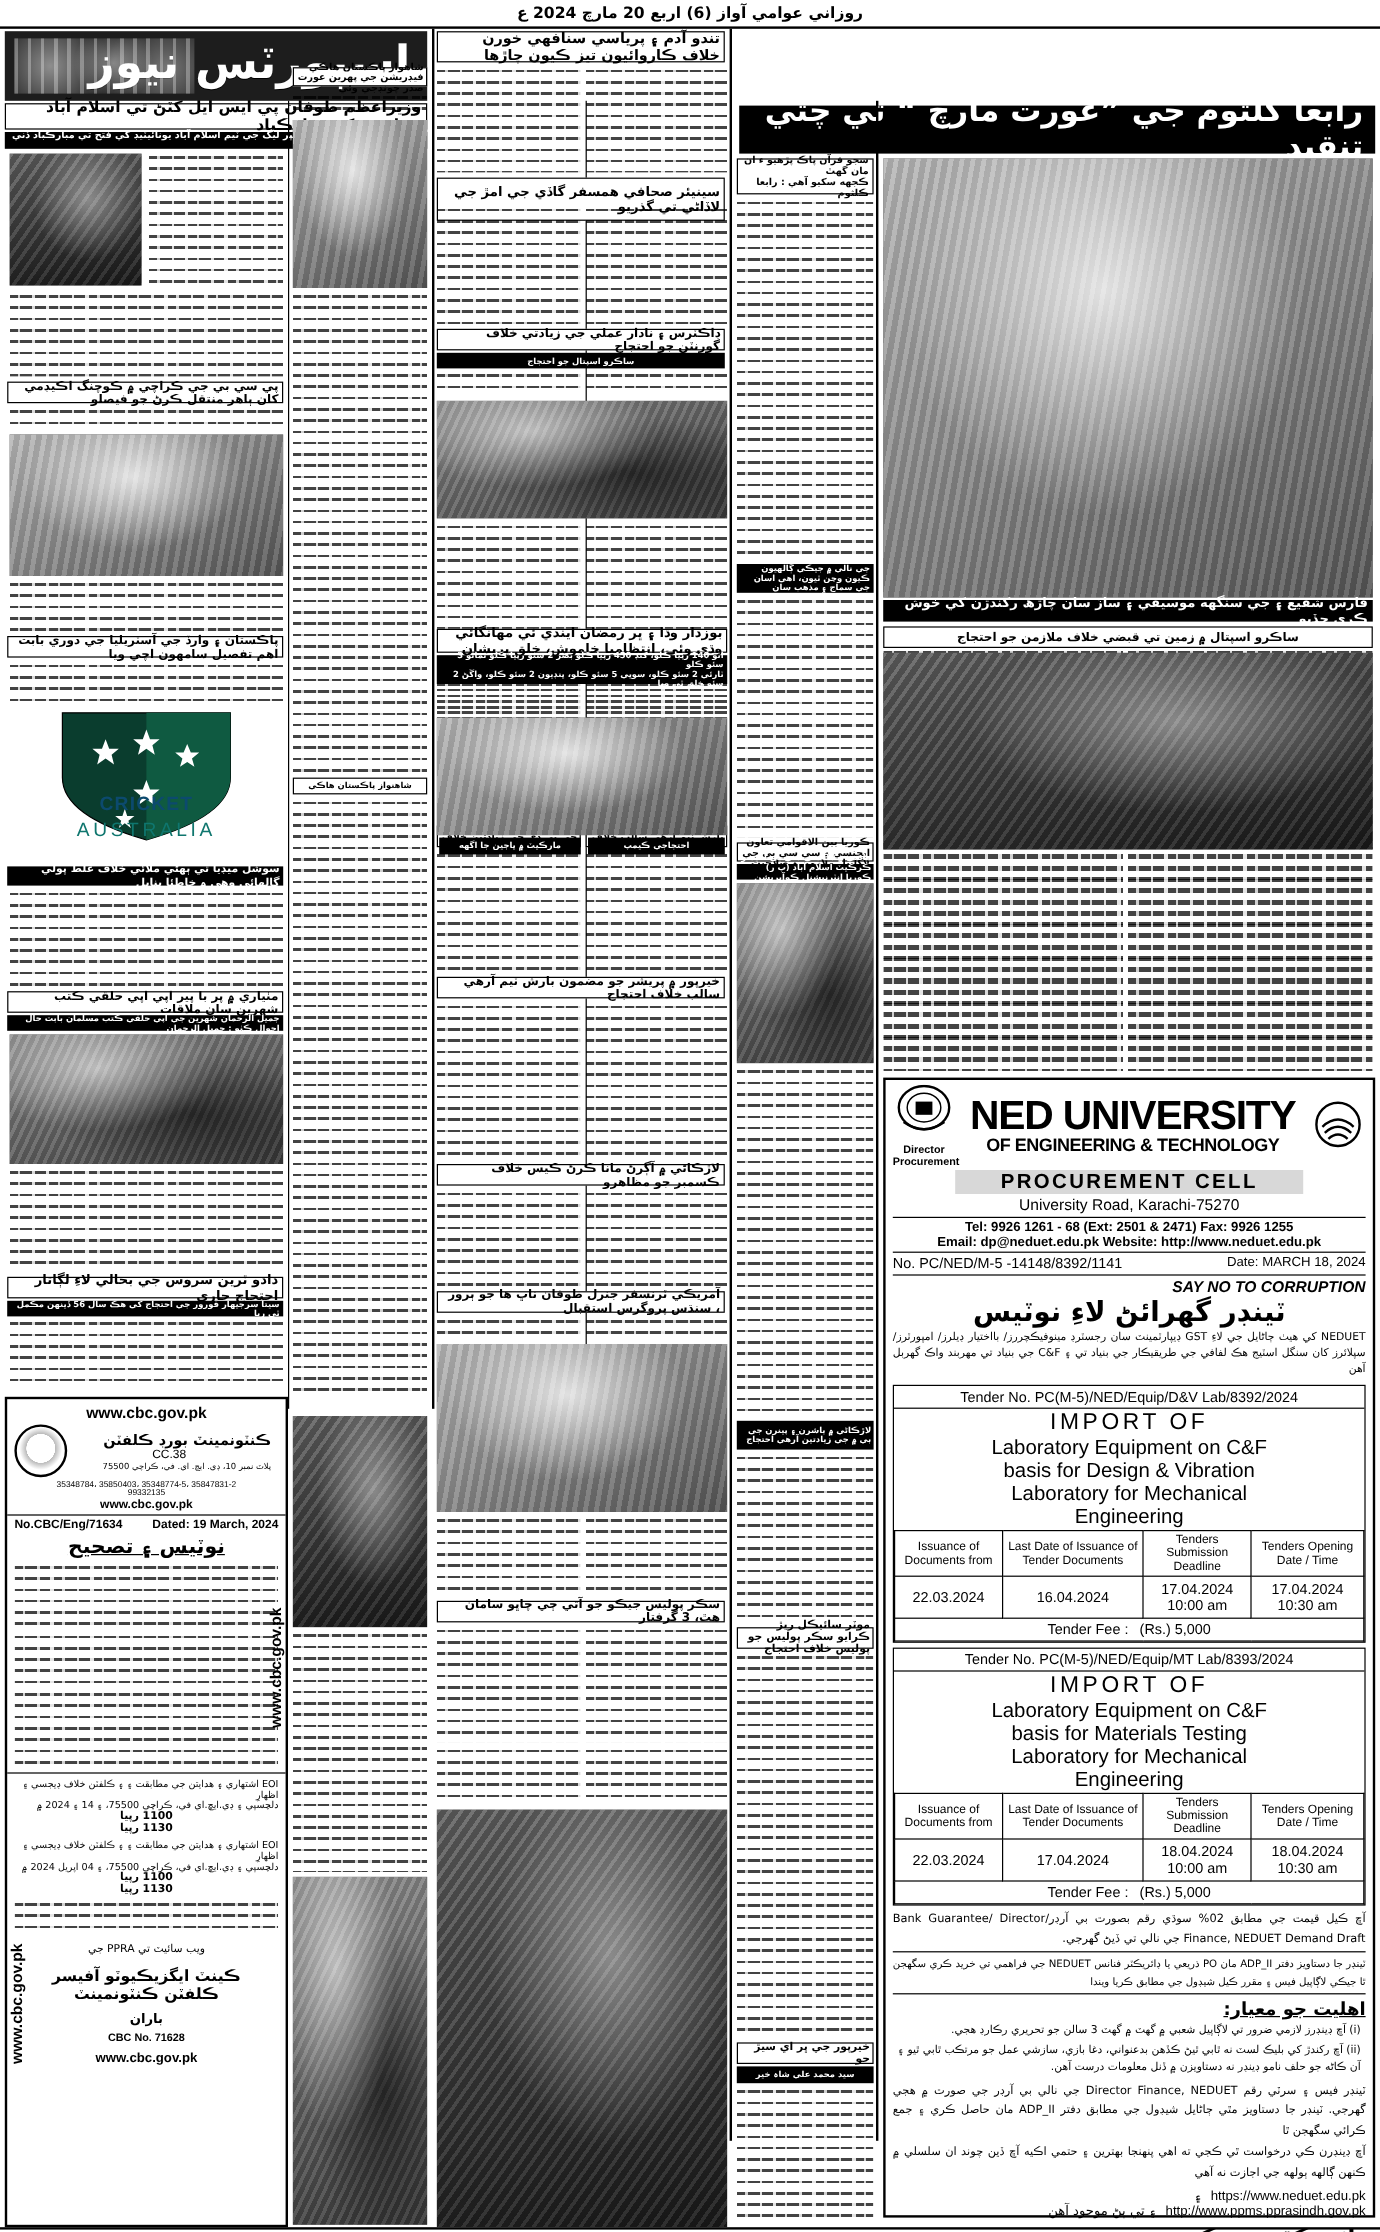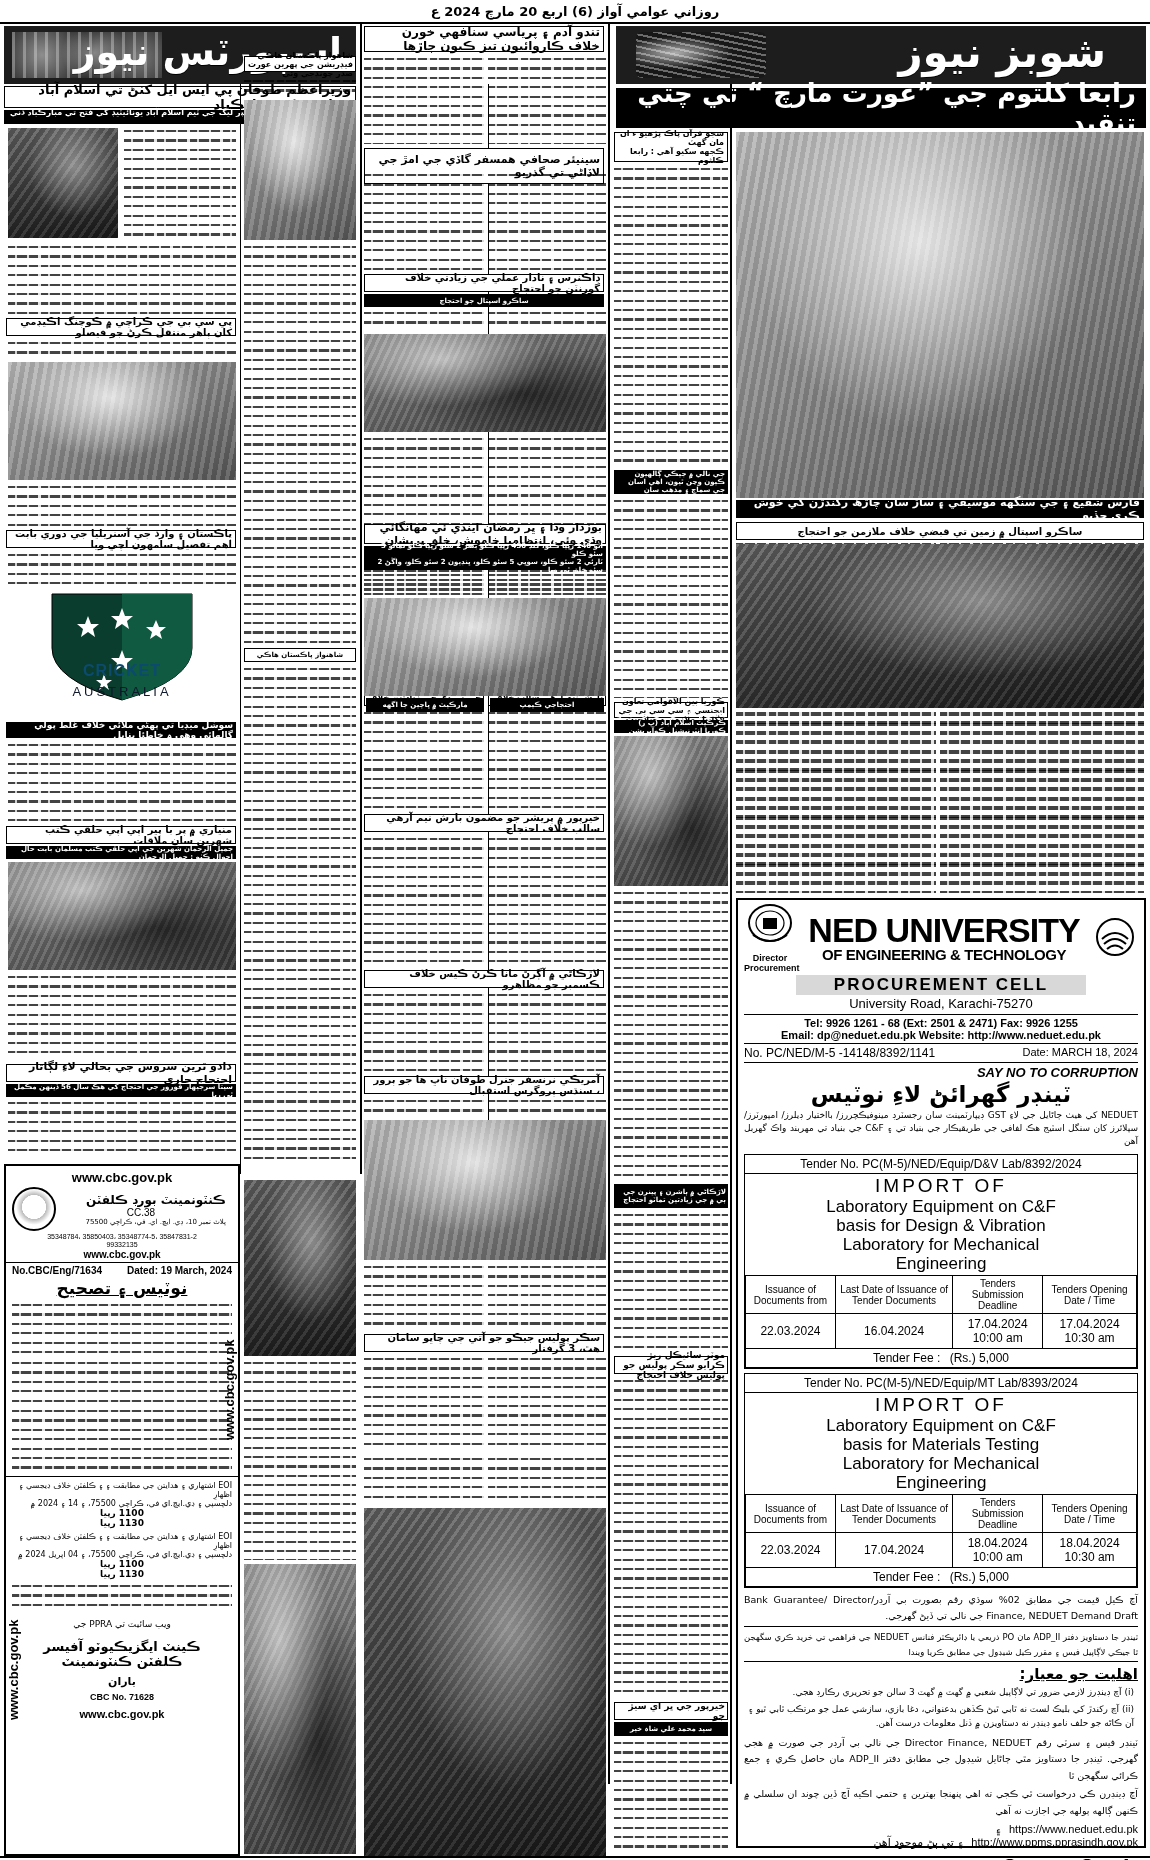--- a/index.html
+++ b/index.html
@@ -87,26 +87,20 @@
 
   <div class="banner" style="left:4px;top:26px;width:352px;height:58px;">
     <div class="bname rtl" style="right:14px;top:4px;">اسپورٽس نيوز</div>
     <div class="film" style="left:8px;top:6px;width:150px;height:46px;background:
         repeating-linear-gradient(90deg,rgba(255,255,255,.30) 0 3px,rgba(255,255,255,0) 3px 11px),
         radial-gradient(circle at 20% 50%,rgba(255,255,255,.5),transparent 40%),
         radial-gradient(circle at 55% 45%,rgba(255,255,255,.45),transparent 38%),
         radial-gradient(circle at 85% 55%,rgba(255,255,255,.4),transparent 38%);"></div>
   </div>
 
-  <div class="banner" style="left:616px;top:26px;width:530px;height:58px;">
-    <div class="bname rtl" style="right:40px;top:2px;font-size:42px;">شوبز نيوز</div>
-    <div class="film" style="left:20px;top:6px;width:130px;height:46px;background:
-        radial-gradient(ellipse at 30% 45%,rgba(255,255,255,.65),transparent 45%),
-        repeating-linear-gradient(12deg,rgba(255,255,255,.35) 0 2px,rgba(0,0,0,.2) 2px 6px);border-radius:6px;"></div>
-  </div>
 
   <div class="ribbonb rtl" style="left:616px;top:88px;width:530px;height:40px;font-size:26px;padding:0 10px;box-sizing:border-box;">رابعا کلثوم جي ”عورت مارچ “ تي چتي تنقيد</div>
 
   <div class="ribbon rtl" style="left:4px;top:86px;width:352px;height:22px;font-size:13px;padding:0 4px;box-sizing:border-box;">وزيراعظم طوفان پي ايس ايل کٽڻ تي اسلام آباد يونائيٽيڊ کي مبارڪباد</div>
   <div class="ribbonb rtl" style="left:4px;top:110px;width:352px;height:14px;font-size:8px;padding:0 4px;box-sizing:border-box;">پنهنجي پيغام ۾ پاڪستان سپر ليگ جي ٽيم اسلام آباد يونائيٽيڊ کي فتح تي مبارڪباد ڏني ويئي : وزيراعظم</div>
 
   <div class="rule" style="left:240px;top:84px;width:1px;height:1090px;background:#000;"></div>
   <div class="rule" style="left:360px;top:24px;width:2px;height:1150px;background:#000;"></div>
   <div class="rule" style="left:488px;top:84px;width:1px;height:1090px;"></div>
   <div class="rule" style="left:608px;top:24px;width:2px;height:1760px;"></div>
@@ -130,21 +124,21 @@
       <path d="M102 4 L172 4 L172 58 Q172 90 102 110 Z" fill="#0f5a41"></path>
       <g fill="#ffffff">
         <polygon points="68,26 71,34 79,34 73,39 75,47 68,42 61,47 63,39 57,34 65,34"></polygon>
         <polygon points="102,18 105,26 113,26 107,31 109,39 102,34 95,39 97,31 91,26 99,26"></polygon>
         <polygon points="136,30 139,37 146,37 140,42 142,49 136,45 130,49 132,42 126,37 133,37"></polygon>
         <polygon points="102,60 105,68 113,68 107,73 109,81 102,76 95,81 97,73 91,68 99,68"></polygon>
         <polygon points="84,84 86,90 92,90 87,94 89,100 84,96 79,100 81,94 76,90 82,90"></polygon>
       </g>
     </svg>
     <div class="en ctr" style="position:absolute;left:0;top:72px;width:204px;font-size:16px;font-weight:bold;letter-spacing:1px;color:#0c4a6e;">CRICKET</div>
-    <div class="en ctr" style="position:absolute;left:0;top:94px;width:204px;font-size:13px;letter-spacing:3px;color:#0f172a;">AUSTRALIA</div>
+    <div class="en ctr" style="position:absolute;left:0;top:94px;width:204px;font-size:16px;letter-spacing:3px;color:#0f766e;">AUSTRALIA</div>
   </div>
 
   <div class="ribbonb rtl" style="left:6px;top:722px;width:230px;height:16px;font-size:9px;padding:0 3px;box-sizing:border-box;">سوشل ميڊيا تي ٻهڻي ملائي خلاف غلط پولي ڳالهائي وهي ۾ خاطئا بنايل</div>
   <div class="txt rtl" style="position:absolute;left:8px;top:742px;width:228px;height:80px;"></div>
 
   <div class="ribbon rtl" style="left:6px;top:826px;width:230px;height:18px;font-size:10px;padding:0 3px;box-sizing:border-box;">مٺياري ۾ پر با پير اپي اپي حلقي ڪتب شهرين سان ملاقات</div>
   <div class="ribbonb rtl" style="left:6px;top:846px;width:230px;height:13px;font-size:7px;padding:0 3px;box-sizing:border-box;">جميل الرحمان شهرين جي اپي حلقي ڪتب مسلمان بابت حال احوال ڪٺو : جميل الرحمان</div>
   <div class="photo" style="position:absolute;left:8px;top:862px;width:228px;height:108px;"></div>
   <div class="txt rtl" style="position:absolute;left:8px;top:974px;width:228px;height:86px;"></div>
 
@@ -275,21 +269,21 @@
   <div class="txt rtl" style="position:absolute;left:614px;top:166px;width:114px;height:300px;"></div>
 
   <div class="ribbonb rtl" style="left:614px;top:470px;width:114px;height:24px;font-size:7px;padding:0 3px;box-sizing:border-box;">سهڻي چوي ٿي ته عورت مارچ جي نالي ۾ جيڪي ڳالهيون ڪيون وڃن ٿيون، اهي اسان جي سماج ۽ مذهب سان ٺهڪندڙ نه آهن</div>
   <div class="txt rtl" style="position:absolute;left:614px;top:498px;width:114px;height:200px;"></div>
 
   <div class="ribbon rtl" style="left:614px;top:702px;width:114px;height:16px;font-size:8px;padding:0 2px;box-sizing:border-box;">ڪوريا بين الاقوامي تعاون ايجنسي ۽ سي سي بي جي لاڳاپيل ملازمن ۾ صلاحيت</div>
   <div class="ribbonb rtl" style="left:614px;top:720px;width:114px;height:13px;font-size:7px;padding:0 2px;box-sizing:border-box;">ماضي ۾ 30 سي سي بي آفيسر ڪرڪيٽ اسلام آباد (پ ر) ڪوريا انٽرنيشنل ڪوآپريشن ايجنسي (KOICA)</div>
   <div class="photo" style="position:absolute;left:614px;top:736px;width:114px;height:150px;"></div>
   <div class="txt rtl" style="position:absolute;left:614px;top:890px;width:114px;height:290px;"></div>
 
-  <div class="ribbonb rtl" style="left:614px;top:1184px;width:114px;height:24px;font-size:7px;padding:0 2px;box-sizing:border-box;">لاڙڪاڻي ۾ ٻاشرن ۽ پينرن جي ٻي ۾ جي زيادتين تماٽو احتجاج</div>
+  <div class="ribbonb rtl" style="left:614px;top:1184px;width:114px;height:24px;font-size:7px;padding:0 2px;box-sizing:border-box;">لاڙڪاڻي ۾ ٻاشرن ۽ پينرن جي ٻي ۾ جي زيادتين آرهي احتجاج</div>
   <div class="txt rtl" style="position:absolute;left:614px;top:1212px;width:114px;height:140px;"></div>
 
   <div class="ribbon rtl" style="left:614px;top:1356px;width:114px;height:18px;font-size:9px;padding:0 2px;box-sizing:border-box;">موٽر سائيڪل ريڙ ڪرايو سڪر پوليس جو پوليس خلاف احتجاج</div>
   <div class="txt rtl" style="position:absolute;left:614px;top:1378px;width:114px;height:320px;"></div>
 
   <div class="ribbon rtl" style="left:614px;top:1702px;width:114px;height:18px;font-size:9px;padding:0 2px;box-sizing:border-box;">خيرپور جي ڀر اي سيڙ جو</div>
   <div class="ribbonb rtl" style="left:614px;top:1722px;width:114px;height:14px;font-size:7px;padding:0 2px;box-sizing:border-box;">سيد محمد علي شاہ خير</div>
   <div class="txt rtl" style="position:absolute;left:614px;top:1740px;width:114px;height:112px;"></div>
 
   <div class="photo light" style="position:absolute;left:736px;top:132px;width:408px;height:366px;"></div>

